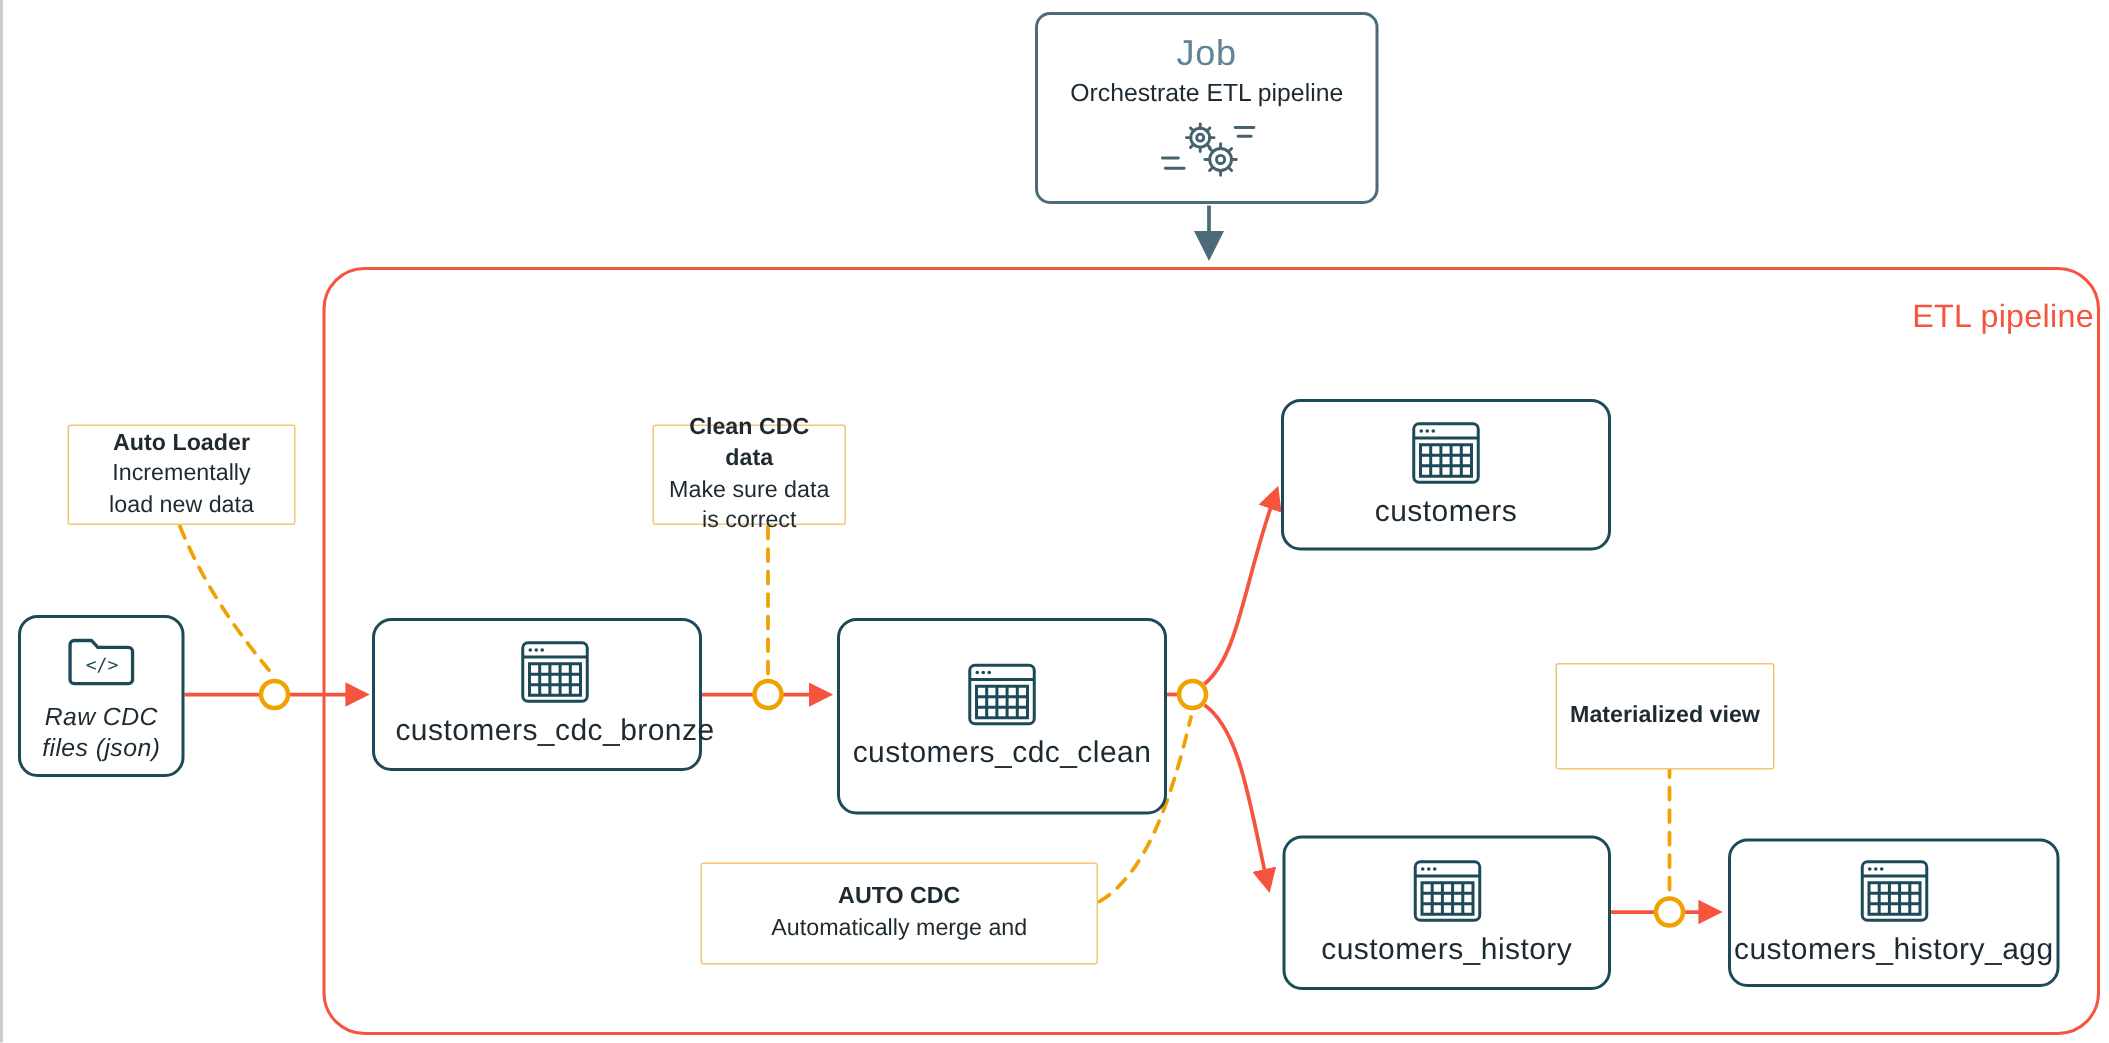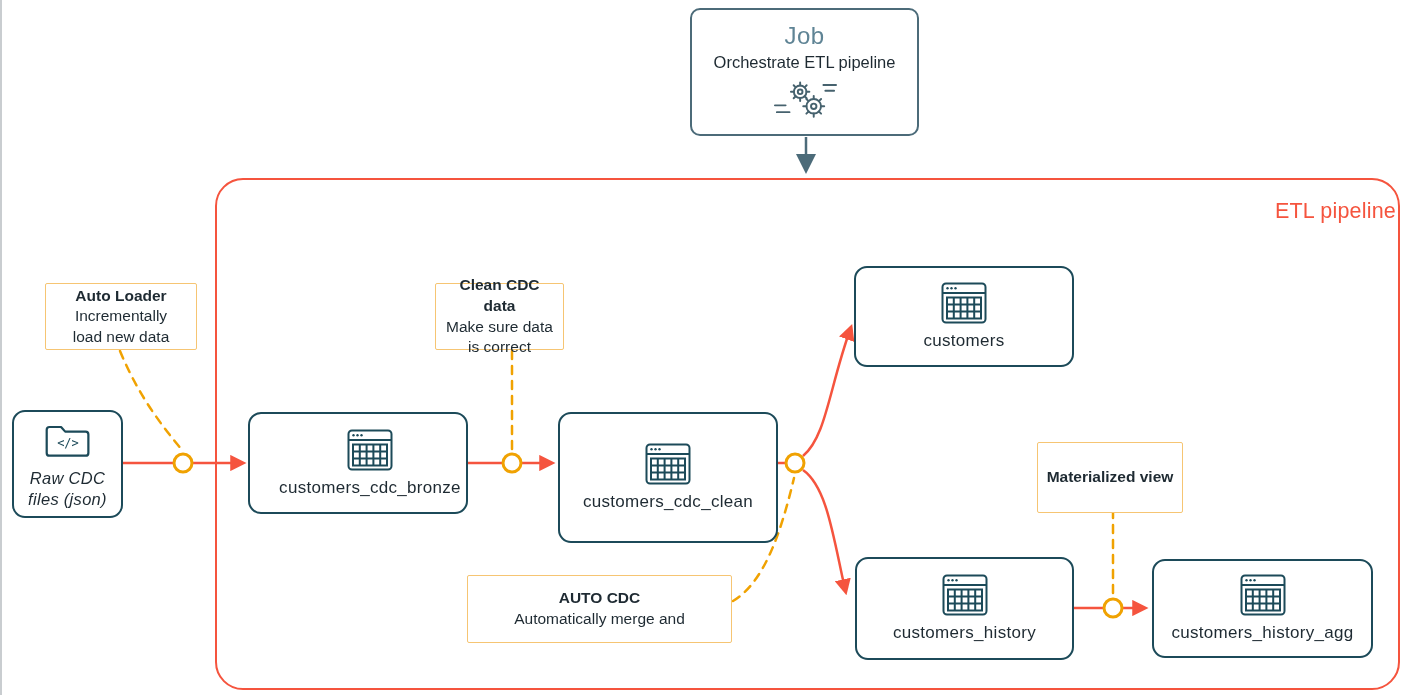--- a/index.html
+++ b/index.html
@@ -27,21 +27,21 @@
     font-size:21.5px;font-weight:500;color:var(--red);letter-spacing:.2px;z-index:1;
   }
 
   svg.overlay{position:absolute;left:0;top:0;z-index:2;}
 
   .node{
     position:absolute;z-index:3;background:#fff;border:2px solid var(--teal);
     border-radius:13px;display:flex;flex-direction:column;align-items:center;
     justify-content:center;gap:7px;box-sizing:border-box;
   }
-  .node-label{font-size:17px;color:var(--ink);letter-spacing:.3px;white-space:nowrap;}
+  .node-label{font-size:20px;color:var(--ink);letter-spacing:.3px;white-space:nowrap;}
   .source-label{font-size:16.5px;text-align:center;line-height:1.28;white-space:normal;padding:0 6px;font-style:italic;}
   .icon-wrap{display:flex;align-items:center;justify-content:center;}
 
   .annotation{
     position:absolute;z-index:3;background:#fff;border:1.5px solid var(--amber-light);
     border-radius:2px;display:flex;flex-direction:column;align-items:center;
     justify-content:center;text-align:center;font-size:15.5px;line-height:1.33;
     color:var(--ink);box-sizing:border-box;padding:4px 6px;
   }
   .ann-title{font-weight:bold;}

